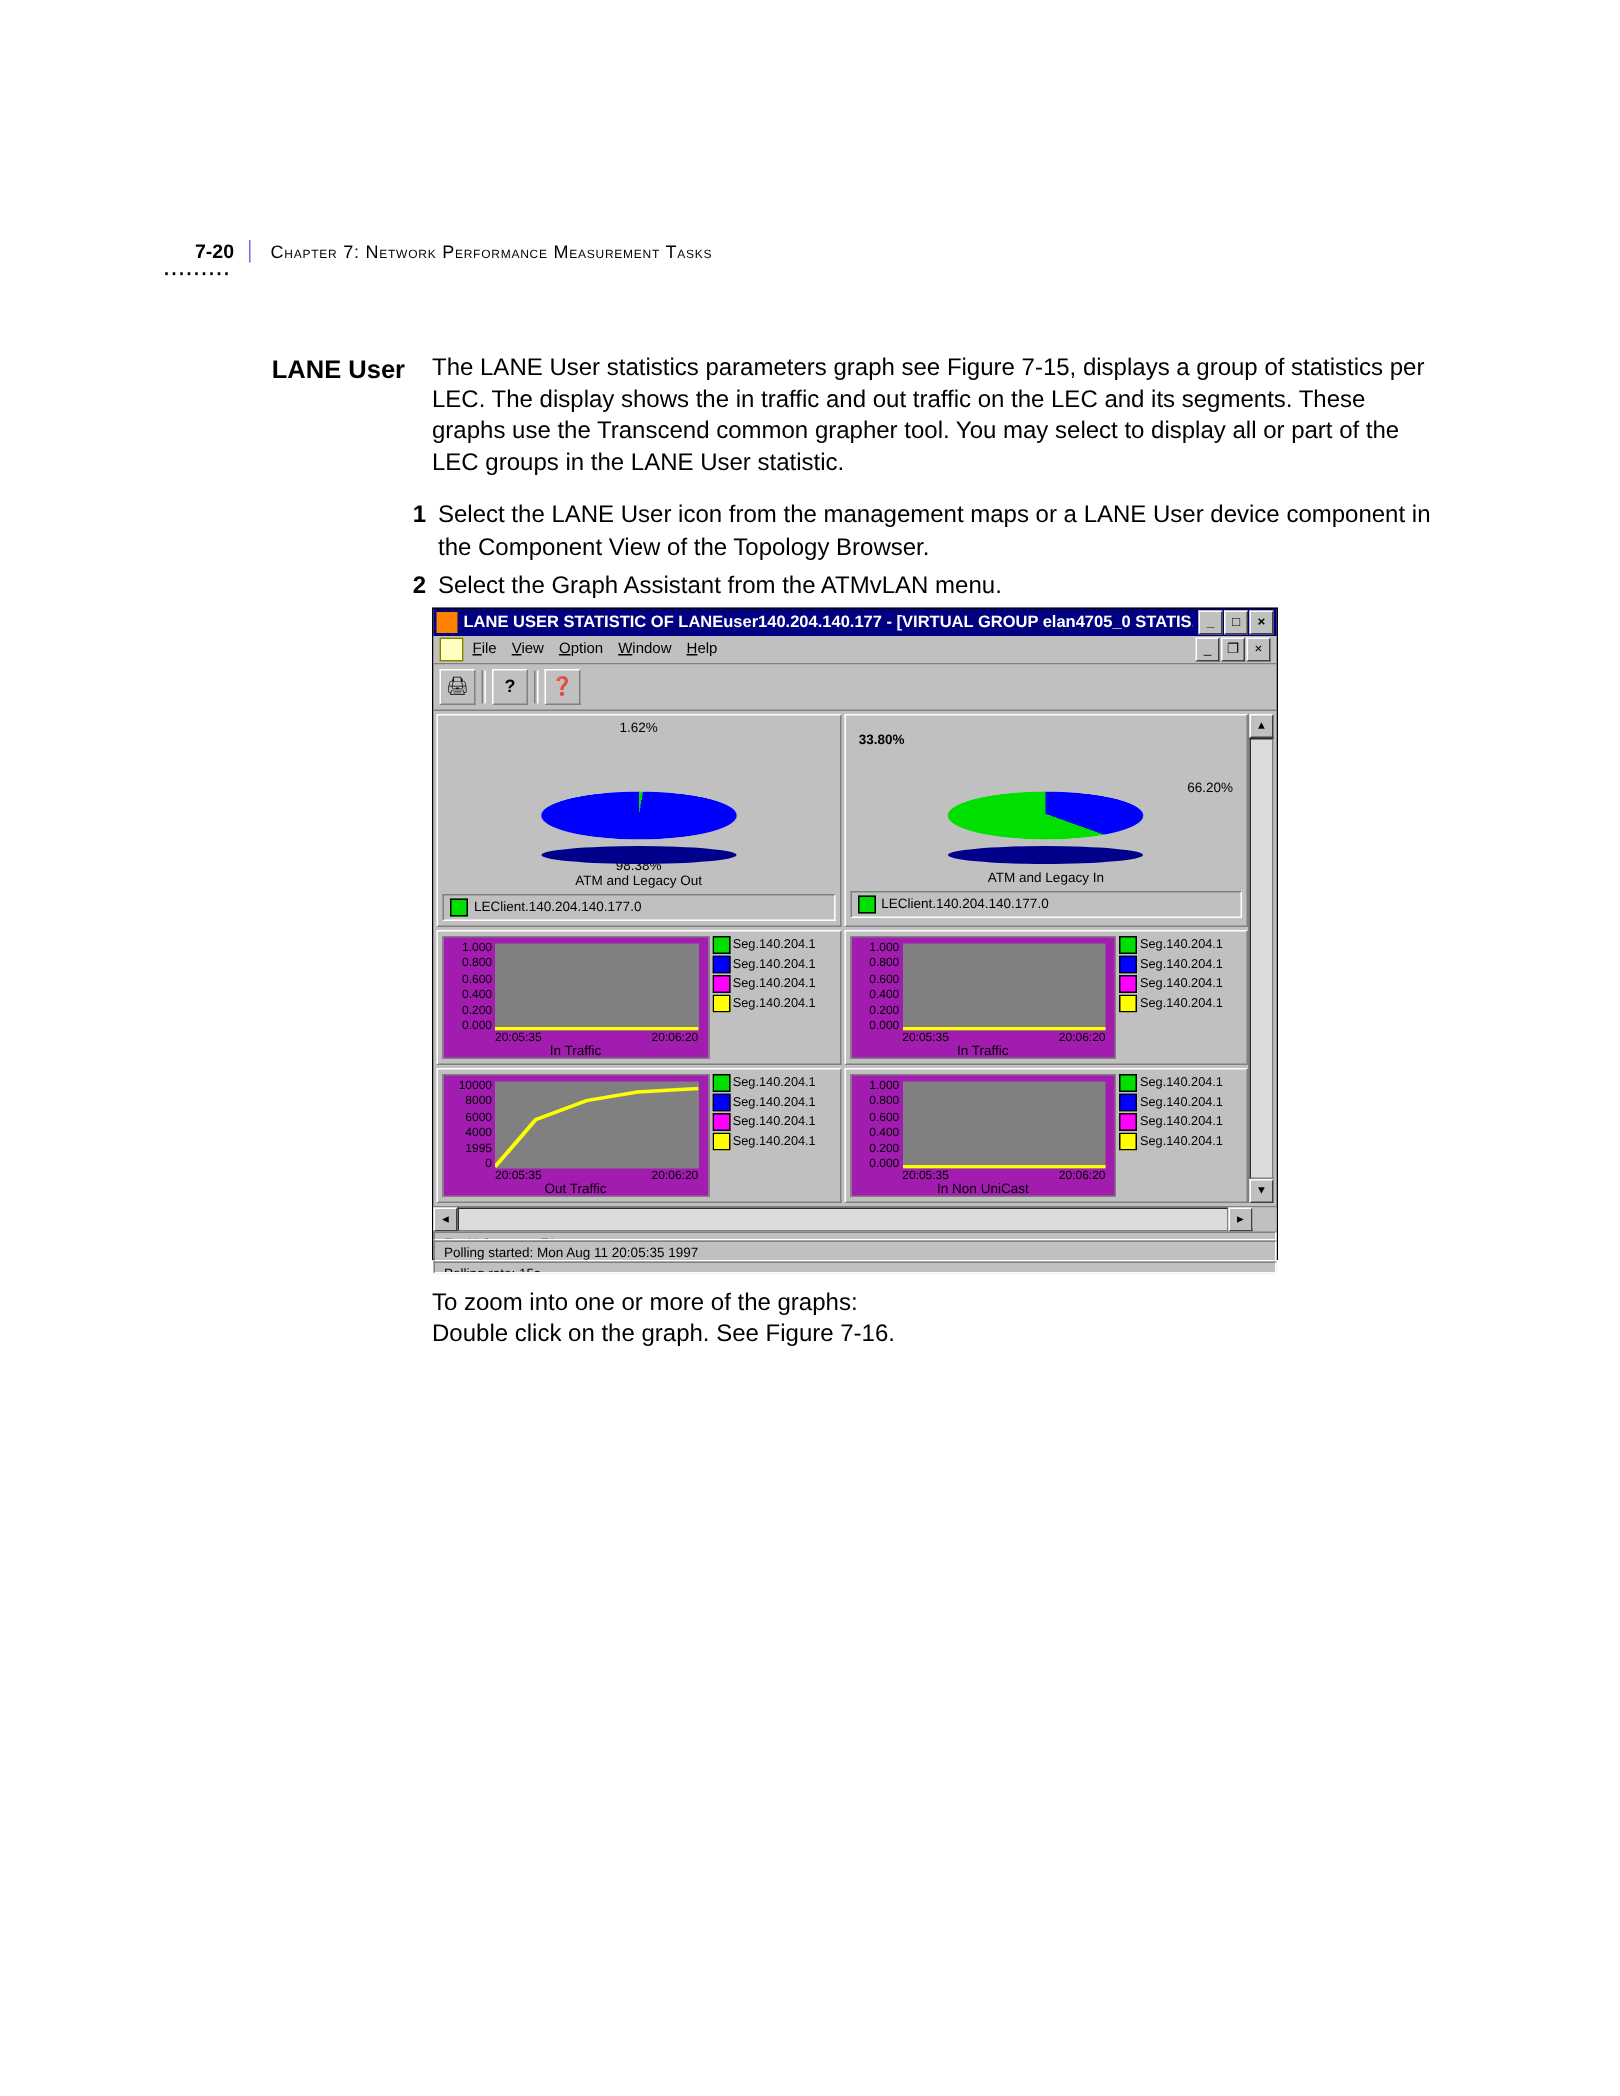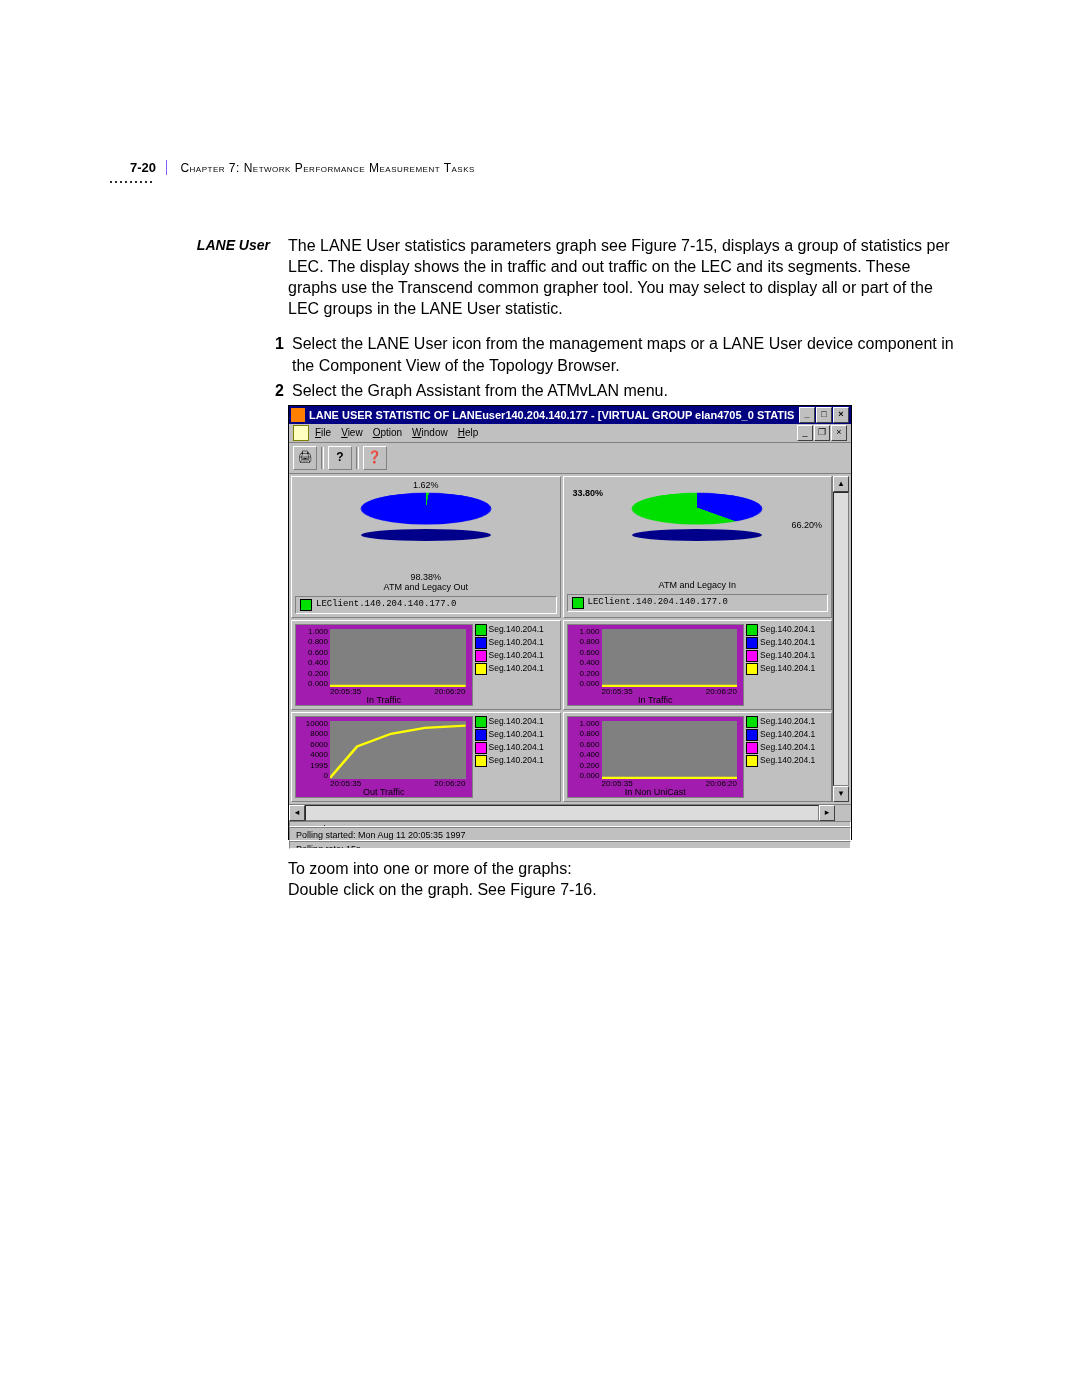--- a/index.html
+++ b/index.html
@@ -55,23 +55,22 @@
   }
   .section {
     display: flex;
     gap: 18px;
     margin-bottom: 10px;
   }
   .sec-label {
     flex: 0 0 140px;
     text-align: right;
     font-weight: bold;
-    font-size: 14px;
+    font-size: 17px;
     padding-top: 2px;
-    font-style: italic;
   }
   .sec-body {
     flex: 1;
     font-size: 16px;
     line-height: 1.32;
   }
   .sec-body p { margin: 0 0 14px 0; }
   .numlist { list-style: none; padding: 0; margin: 0 0 4px -18px; }
   .numlist li { display: flex; gap: 8px; margin-bottom: 4px; }
   .numlist li .num { font-weight: bold; width: 14px; text-align: right; flex:0 0 14px; }
@@ -160,21 +159,21 @@
   .panel {
     flex:1;
     background:#c0c0c0;
     border-top:1px solid #fff;
     border-left:1px solid #fff;
     border-right:1px solid #808080;
     border-bottom:1px solid #808080;
     padding:3px;
     min-width: 0;
   }
-  .pie-wrap { height: 90px; position:relative; display:flex; align-items:flex-start; justify-content:center; }
+  .pie-wrap { height: 90px; position:relative; display:flex; align-items:flex-end; justify-content:center; }
   .pie {
     width: 130px; height: 55px;
     border-radius: 50%;
     transform: perspective(300px) rotateX(55deg);
     position: relative;
   }
   .pie-shadow {
     position:absolute; bottom:-6px; left:0; width:130px; height:12px;
     background:#00008b; border-radius:50%;
     z-index:0;
@@ -189,21 +188,20 @@
   .pie-label-left { position:absolute; top:8px; left:6px; font-size:9px;font-weight:bold;}
   .pie-label-right { position:absolute; top:40px; right:6px; font-size:9px;}
   .pie-bottom-label { text-align:center; font-size:9px; margin-top:2px;}
   .pie-bottom-sub { text-align:center; font-size:9px; margin-top:-2px;}
   .legend-row {
     border-top:1px solid #808080; border-left:1px solid #808080;
     border-right:1px solid #fff; border-bottom:1px solid #fff;
     padding:2px 4px; font-size:9px; display:flex; align-items:flex-start; gap:4px;
     background:#c0c0c0;
     margin-top:2px;
-    font-family:Liberation Mono, monospace;
   }
   .swatch { width:10px; height:10px; display:inline-block; border:1px solid #000; }
   .sw-g { background:#00e000;}
   .sw-b { background:#0000ff;}
   .sw-m { background:#ff00ff;}
   .sw-y { background:#ffff00;}
 
   .line-panel { display:flex; }
   .plot {
     flex:1; height:80px; position:relative;

